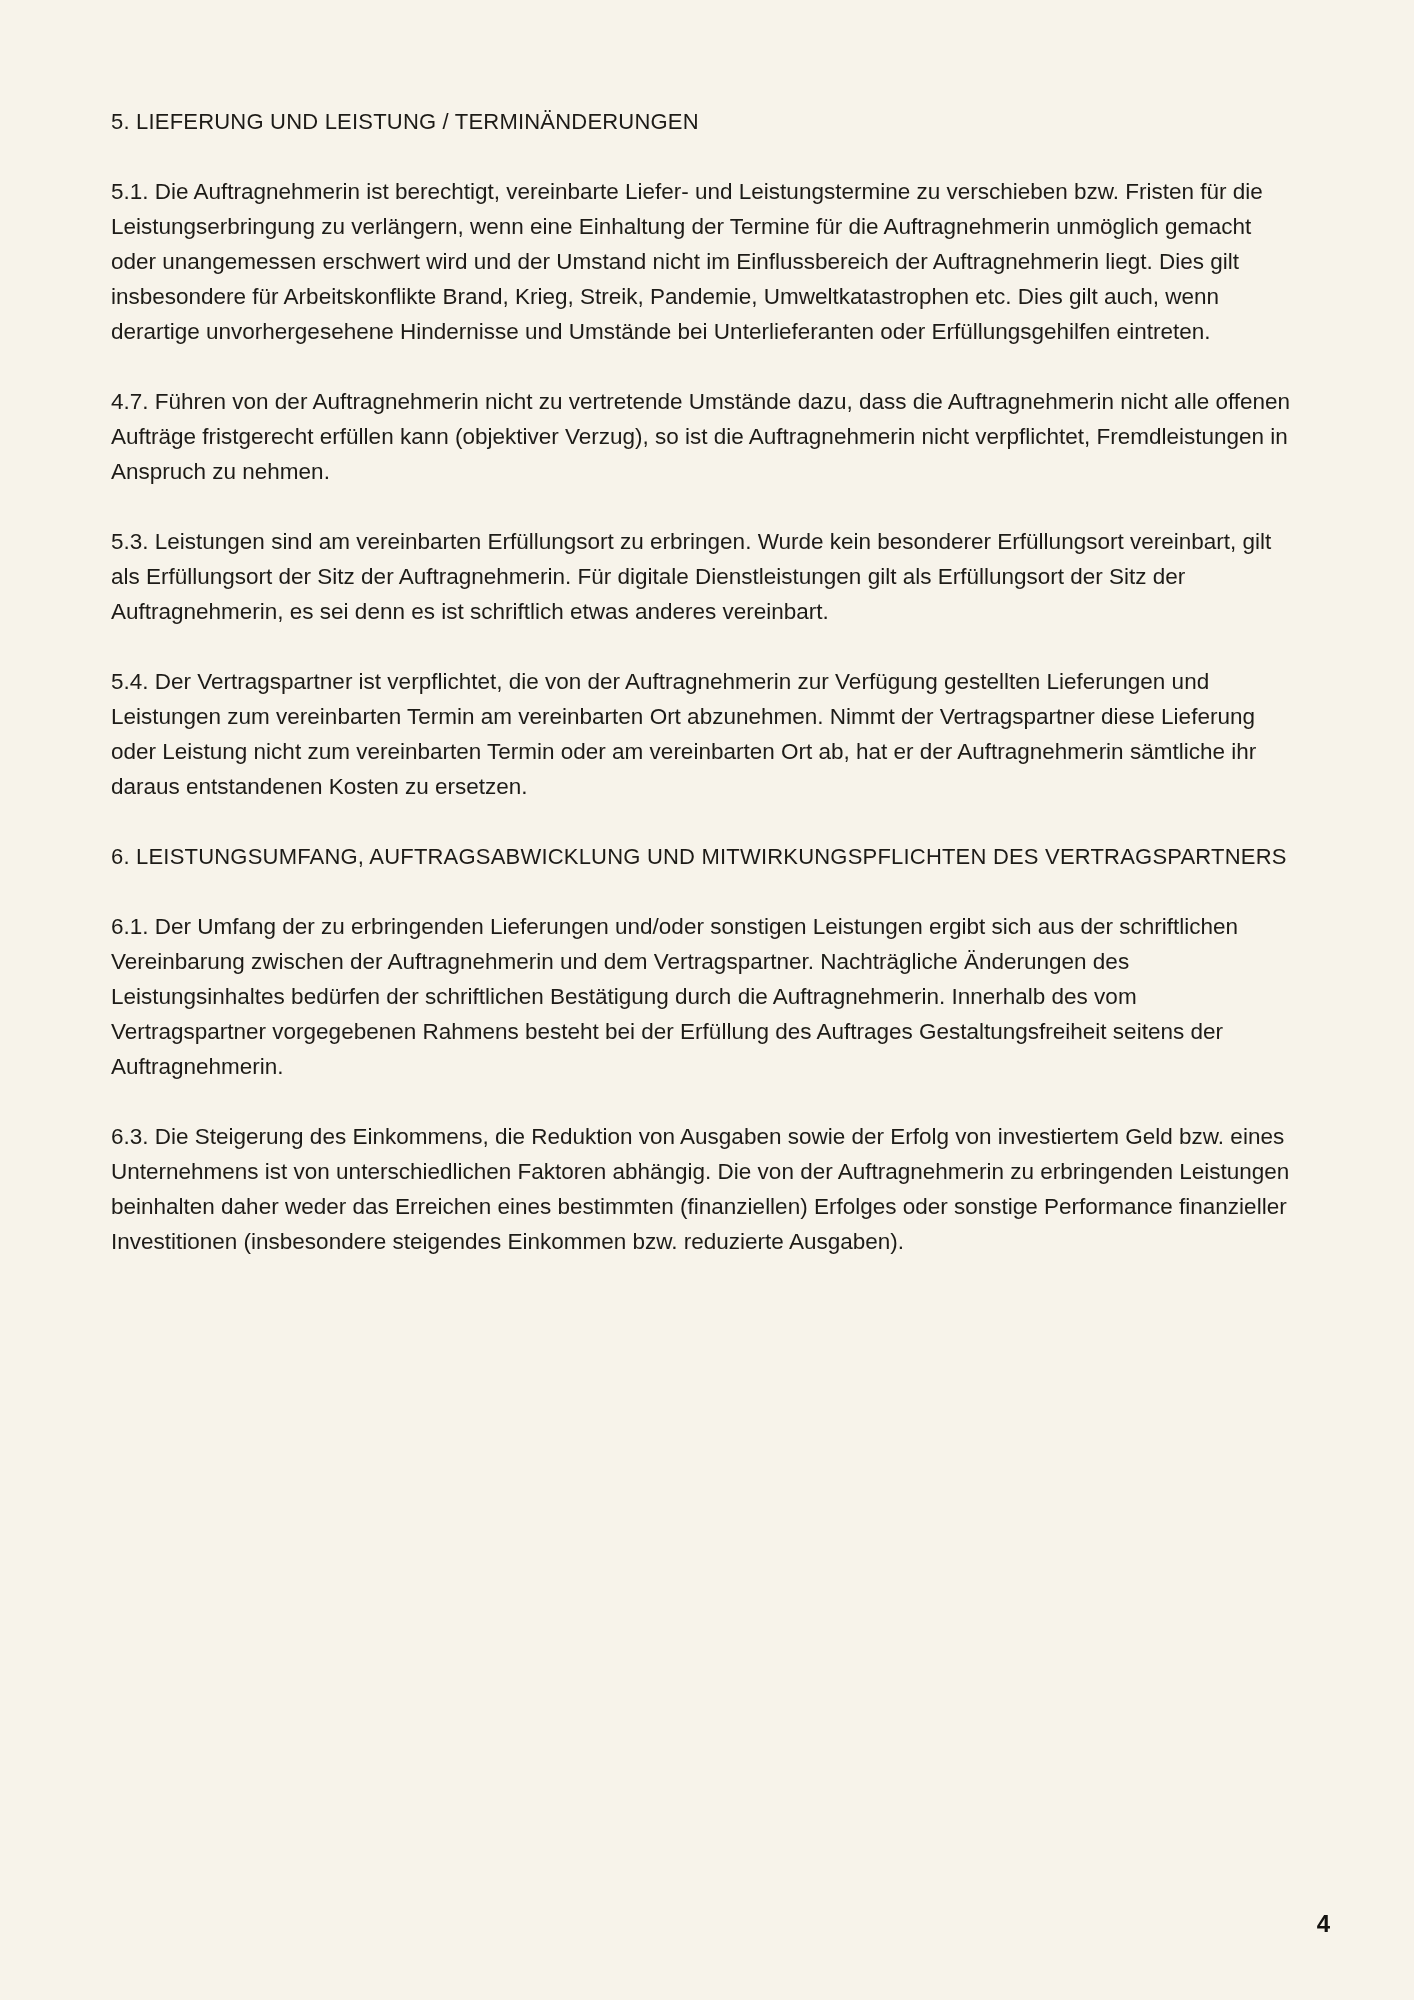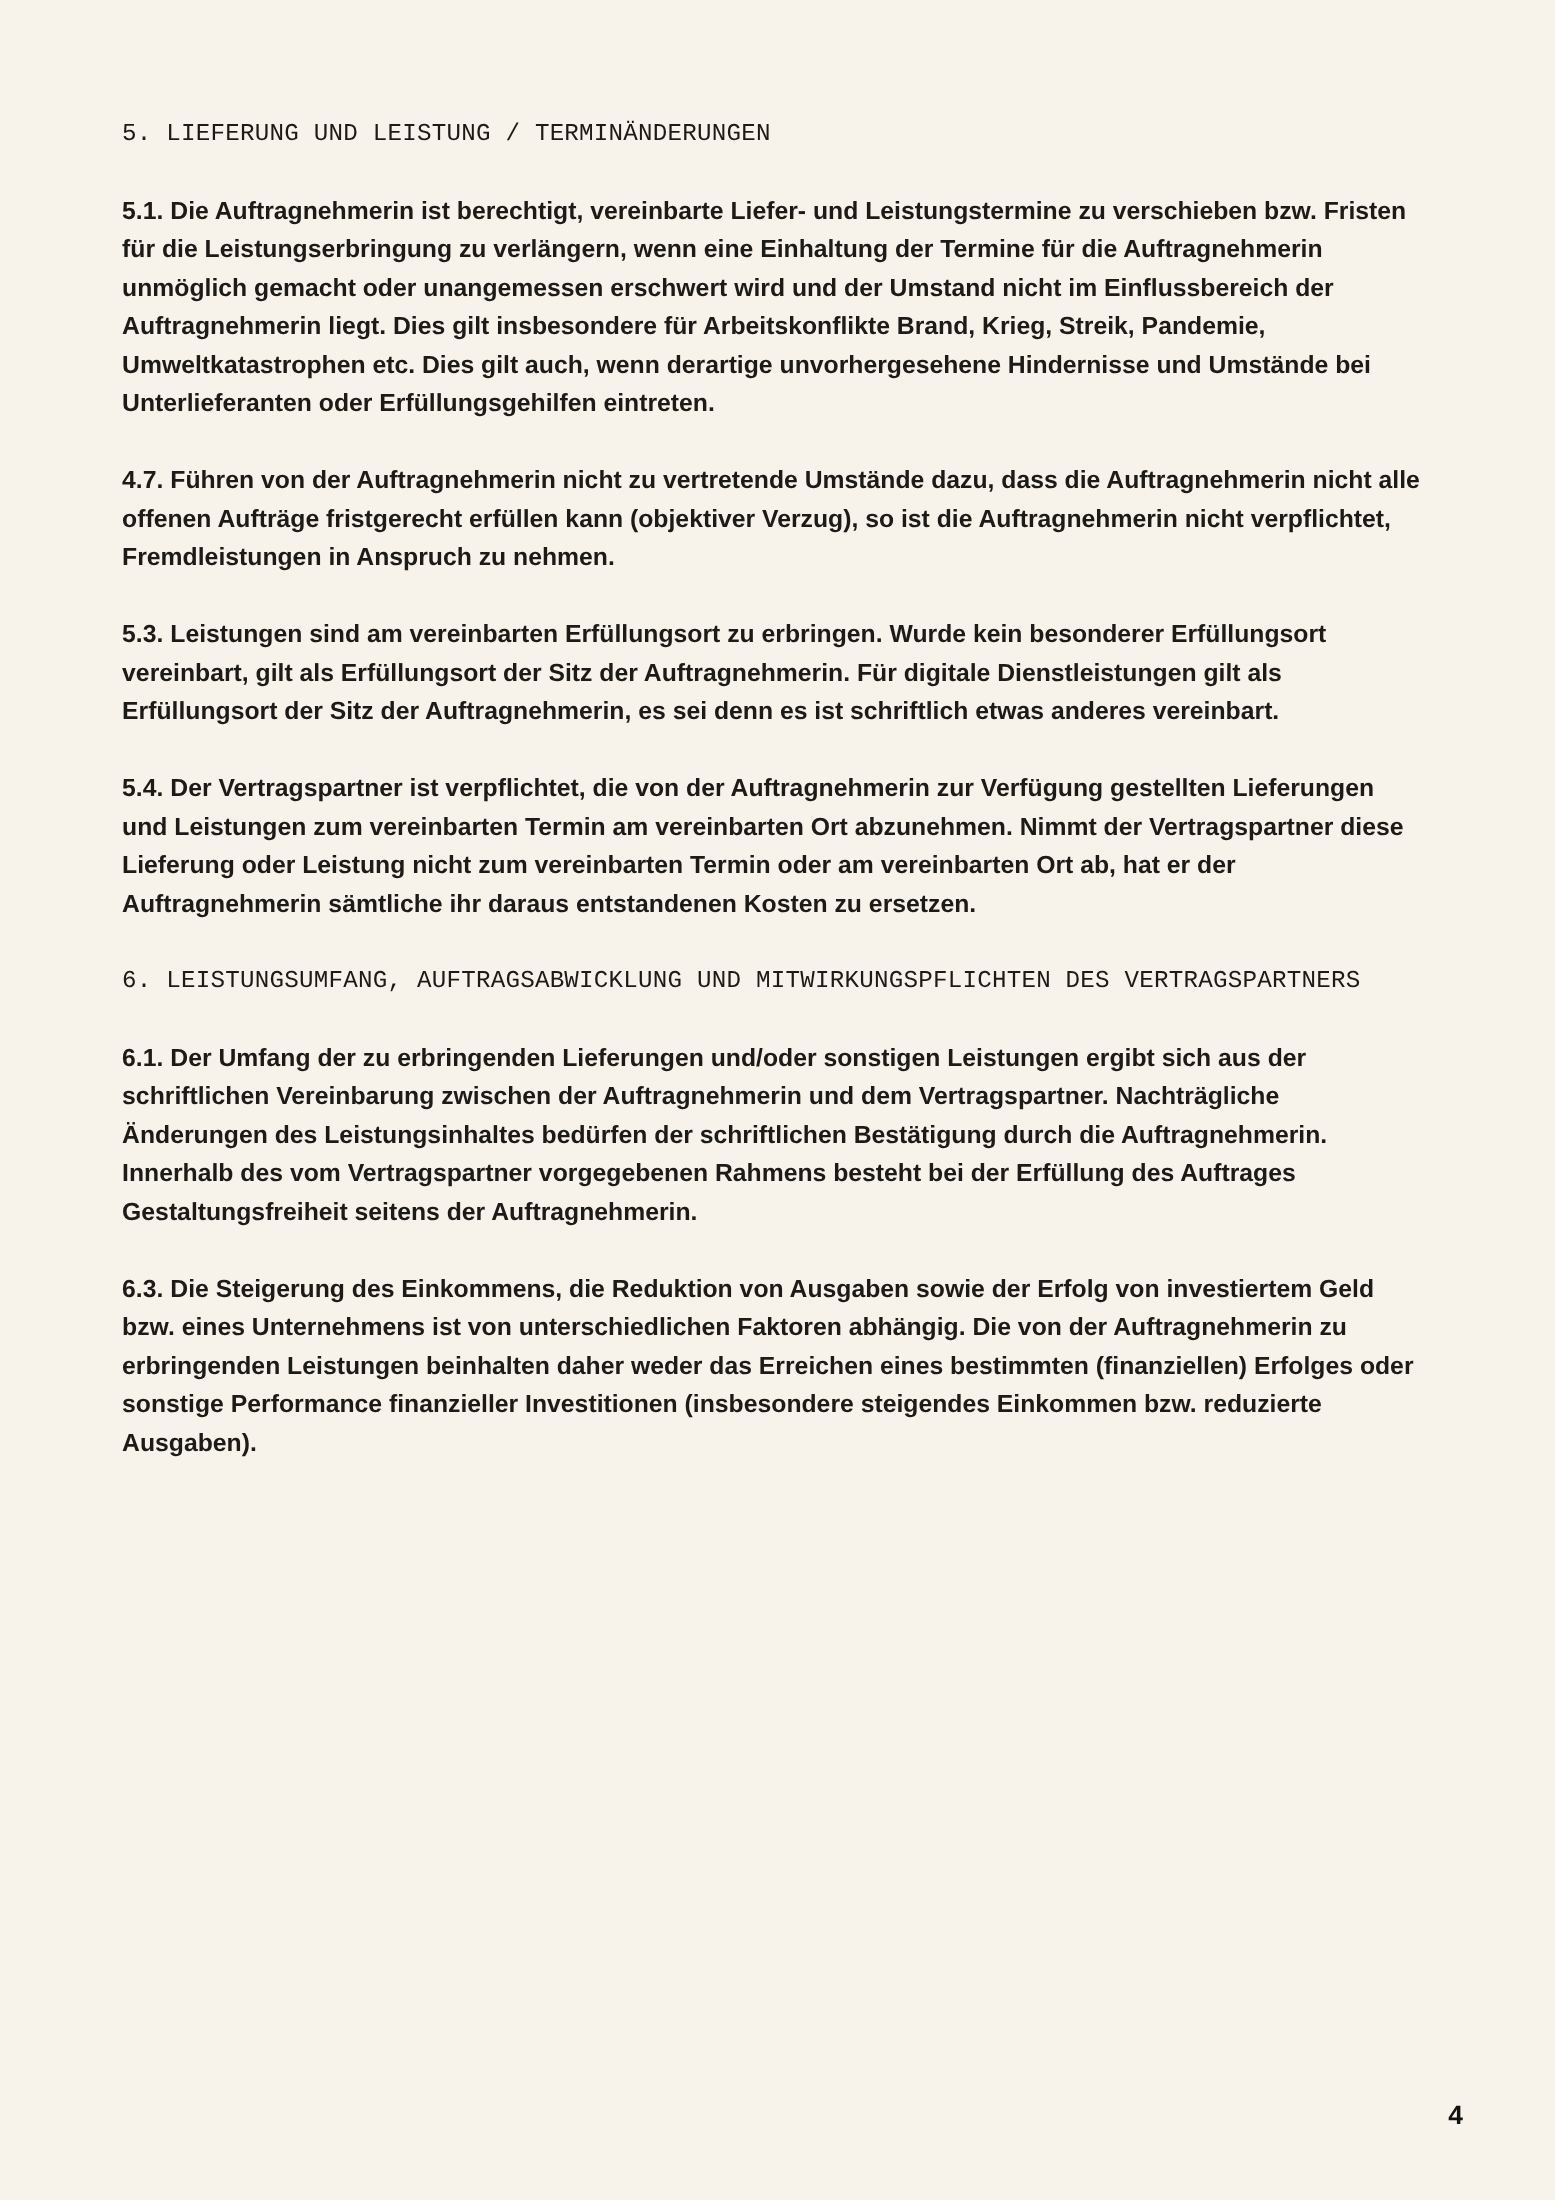--- a/index.html
+++ b/index.html
@@ -24,26 +24,25 @@
     max-width: 1185px;
   }
   .section-heading {
     font-size: 22px;
     line-height: 35px;
     font-weight: 400;
     letter-spacing: 0.2px;
     margin: 0 0 35px 0;
     text-transform: none;
     color: #1d1b17;
-    font-family: Liberation Mono, monospace;
   }
   .para {
     font-size: 22.5px;
     line-height: 35px;
-    font-weight: 700;
+    font-weight: 400;
     margin: 0 0 35px 0;
     color: #1d1b17;
   }
   .section {
     margin: 0 0 0 0;
   }
   .section + .section {
     margin-top: 0;
   }
   .page-number {

